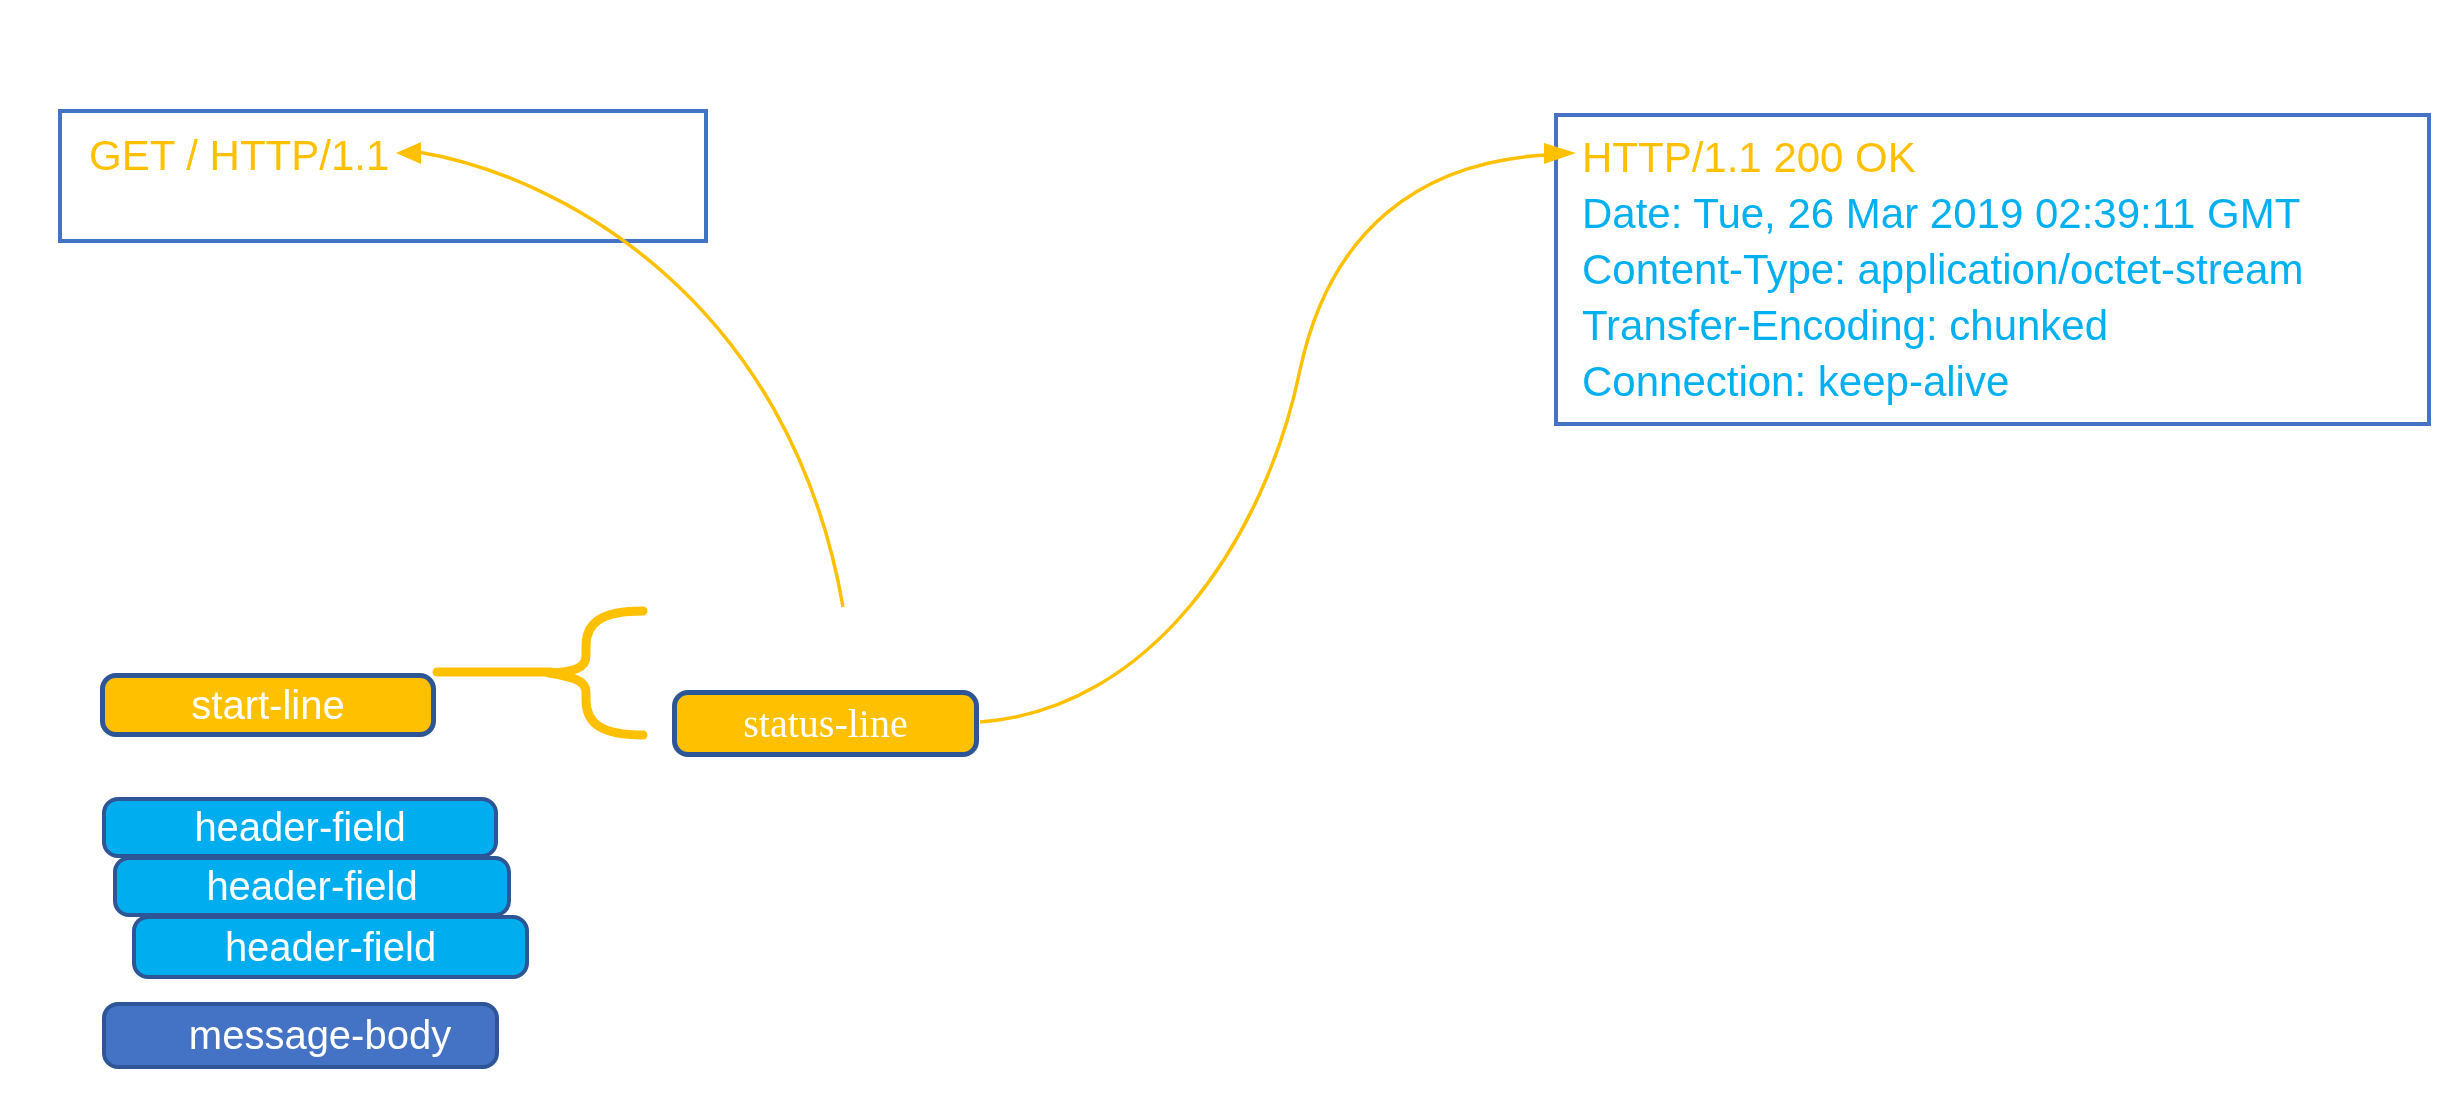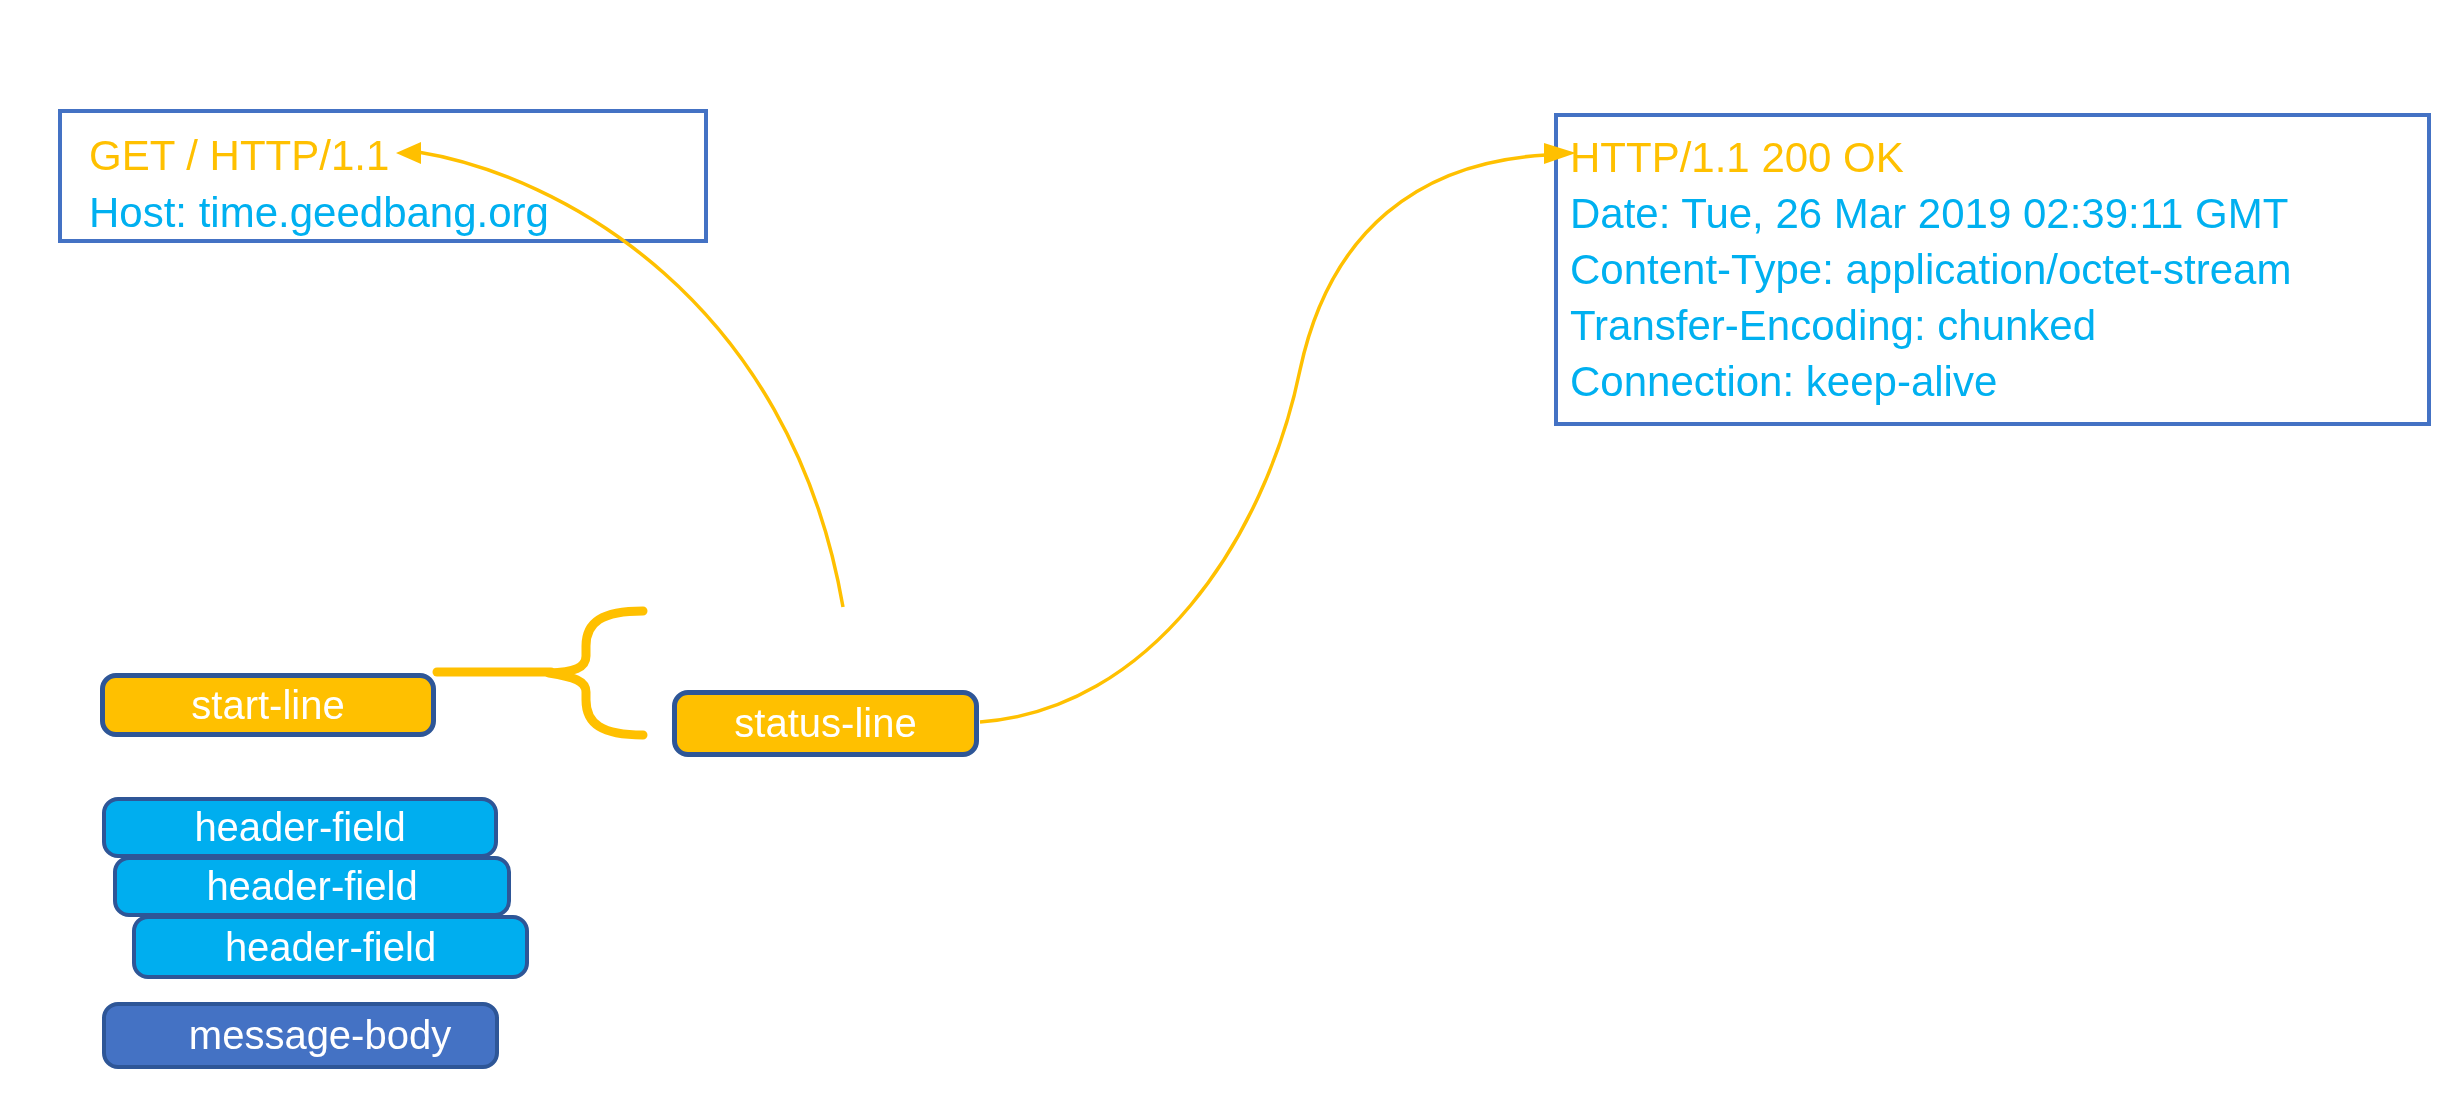--- a/index.html
+++ b/index.html
@@ -24,21 +24,21 @@
     pointer-events: none;
   }
   .outline-box {
     position: absolute;
     box-sizing: border-box;
     background: #ffffff;
     border: 4px solid var(--medium-blue);
     z-index: 1;
   }
   .request-box  { left: 58px;  top: 109px; width: 650px; height: 134px; padding: 14px 12px 0 27px; }
-  .response-box { left: 1554px; top: 113px; width: 877px; height: 313px; padding: 13px 0 0 12px; }
+  .response-box { left: 1554px; top: 113px; width: 877px; height: 313px; padding: 13px 0 0 24px; }
   .box-line {
     font-size: 42px;
     line-height: 57px;
     white-space: pre;
   }
   .response-box .box-line { line-height: 56px; }
   .c-gold { color: var(--gold); }
   .c-sky  { color: var(--sky); }
   .pill {
     position: absolute;
@@ -49,34 +49,33 @@
     border-radius: 16px;
     color: #ffffff;
     font-size: 40px;
     white-space: pre;
   }
   .pill-gold { background: var(--gold);        border: 5px solid var(--navy); }
   .pill-sky  { background: var(--sky-fill);    border: 4px solid var(--navy); margin-top: 35px; }
   .pill-blue { background: var(--medium-blue); border: 4px solid var(--navy); padding-left: 39px; }
   .start-line-pill   { left: 100px; top: 640px; width: 336px; height: 64px; z-index: 2; margin-top: 33px; }
   .request-line-pill { left: 672px; top: 607px; width: 307px; height: 67px; z-index: 2; }
-  .status-line-pill  { left: 672px; top: 690px; width: 307px; height: 67px; z-index: 2; }
+  .status-line-pill  { left: 672px; top: 690px; width: 307px; height: 67px; z-index: 2; font-family: Liberation Serif, serif; }
   .header-pill-1 { left: 102px; top: 762px; width: 396px; height: 61px; z-index: 1; }
   .header-pill-2 { left: 113px; top: 821px; width: 398px; height: 61px; z-index: 2; }
   .header-pill-3 { left: 132px; top: 880px; width: 397px; height: 64px; z-index: 3; }
   .message-body-pill { left: 102px; top: 1002px; width: 397px; height: 67px; z-index: 1; }
 </style>
 </head>
 <body>
 
 <div class="stage">
 
   <div class="outline-box request-box">
     <div class="box-line c-gold">GET / HTTP/1.1</div>
-    <div class="box-line c-sky">Host: time.geedbang.org</div>
   </div>
 
   <div class="outline-box response-box">
     <div class="box-line c-gold">HTTP/1.1 200 OK</div>
     <div class="box-line c-sky">Date: Tue, 26 Mar 2019 02:39:11 GMT</div>
     <div class="box-line c-sky">Content-Type: application/octet-stream</div>
     <div class="box-line c-sky">Transfer-Encoding: chunked</div>
     <div class="box-line c-sky">Connection: keep-alive</div>
   </div>
 

